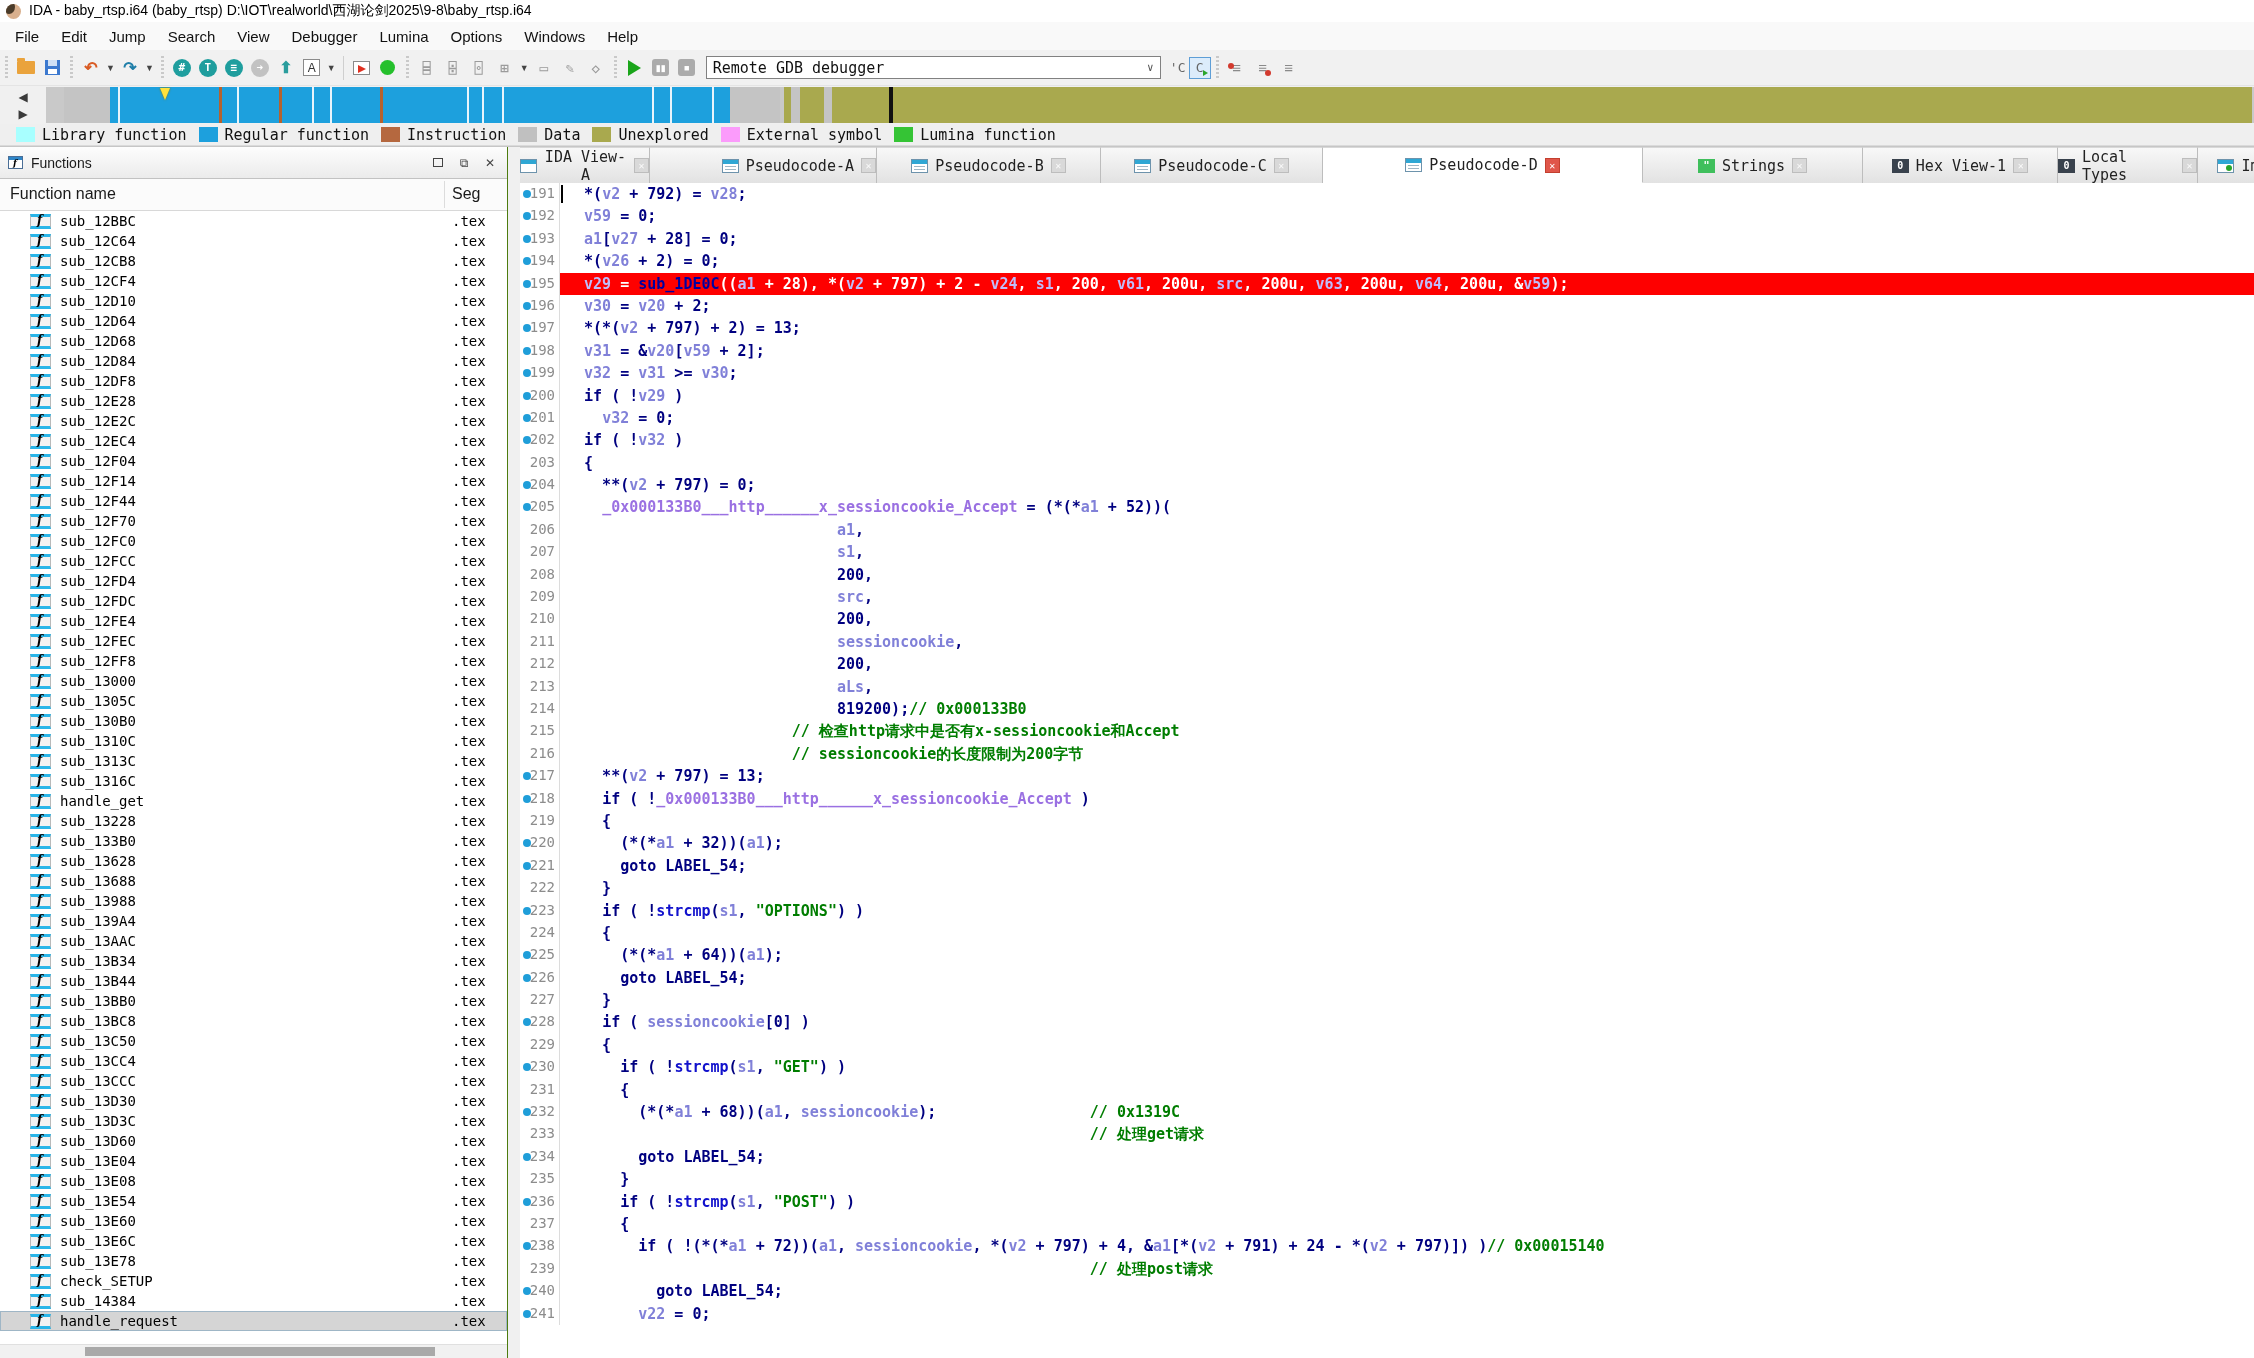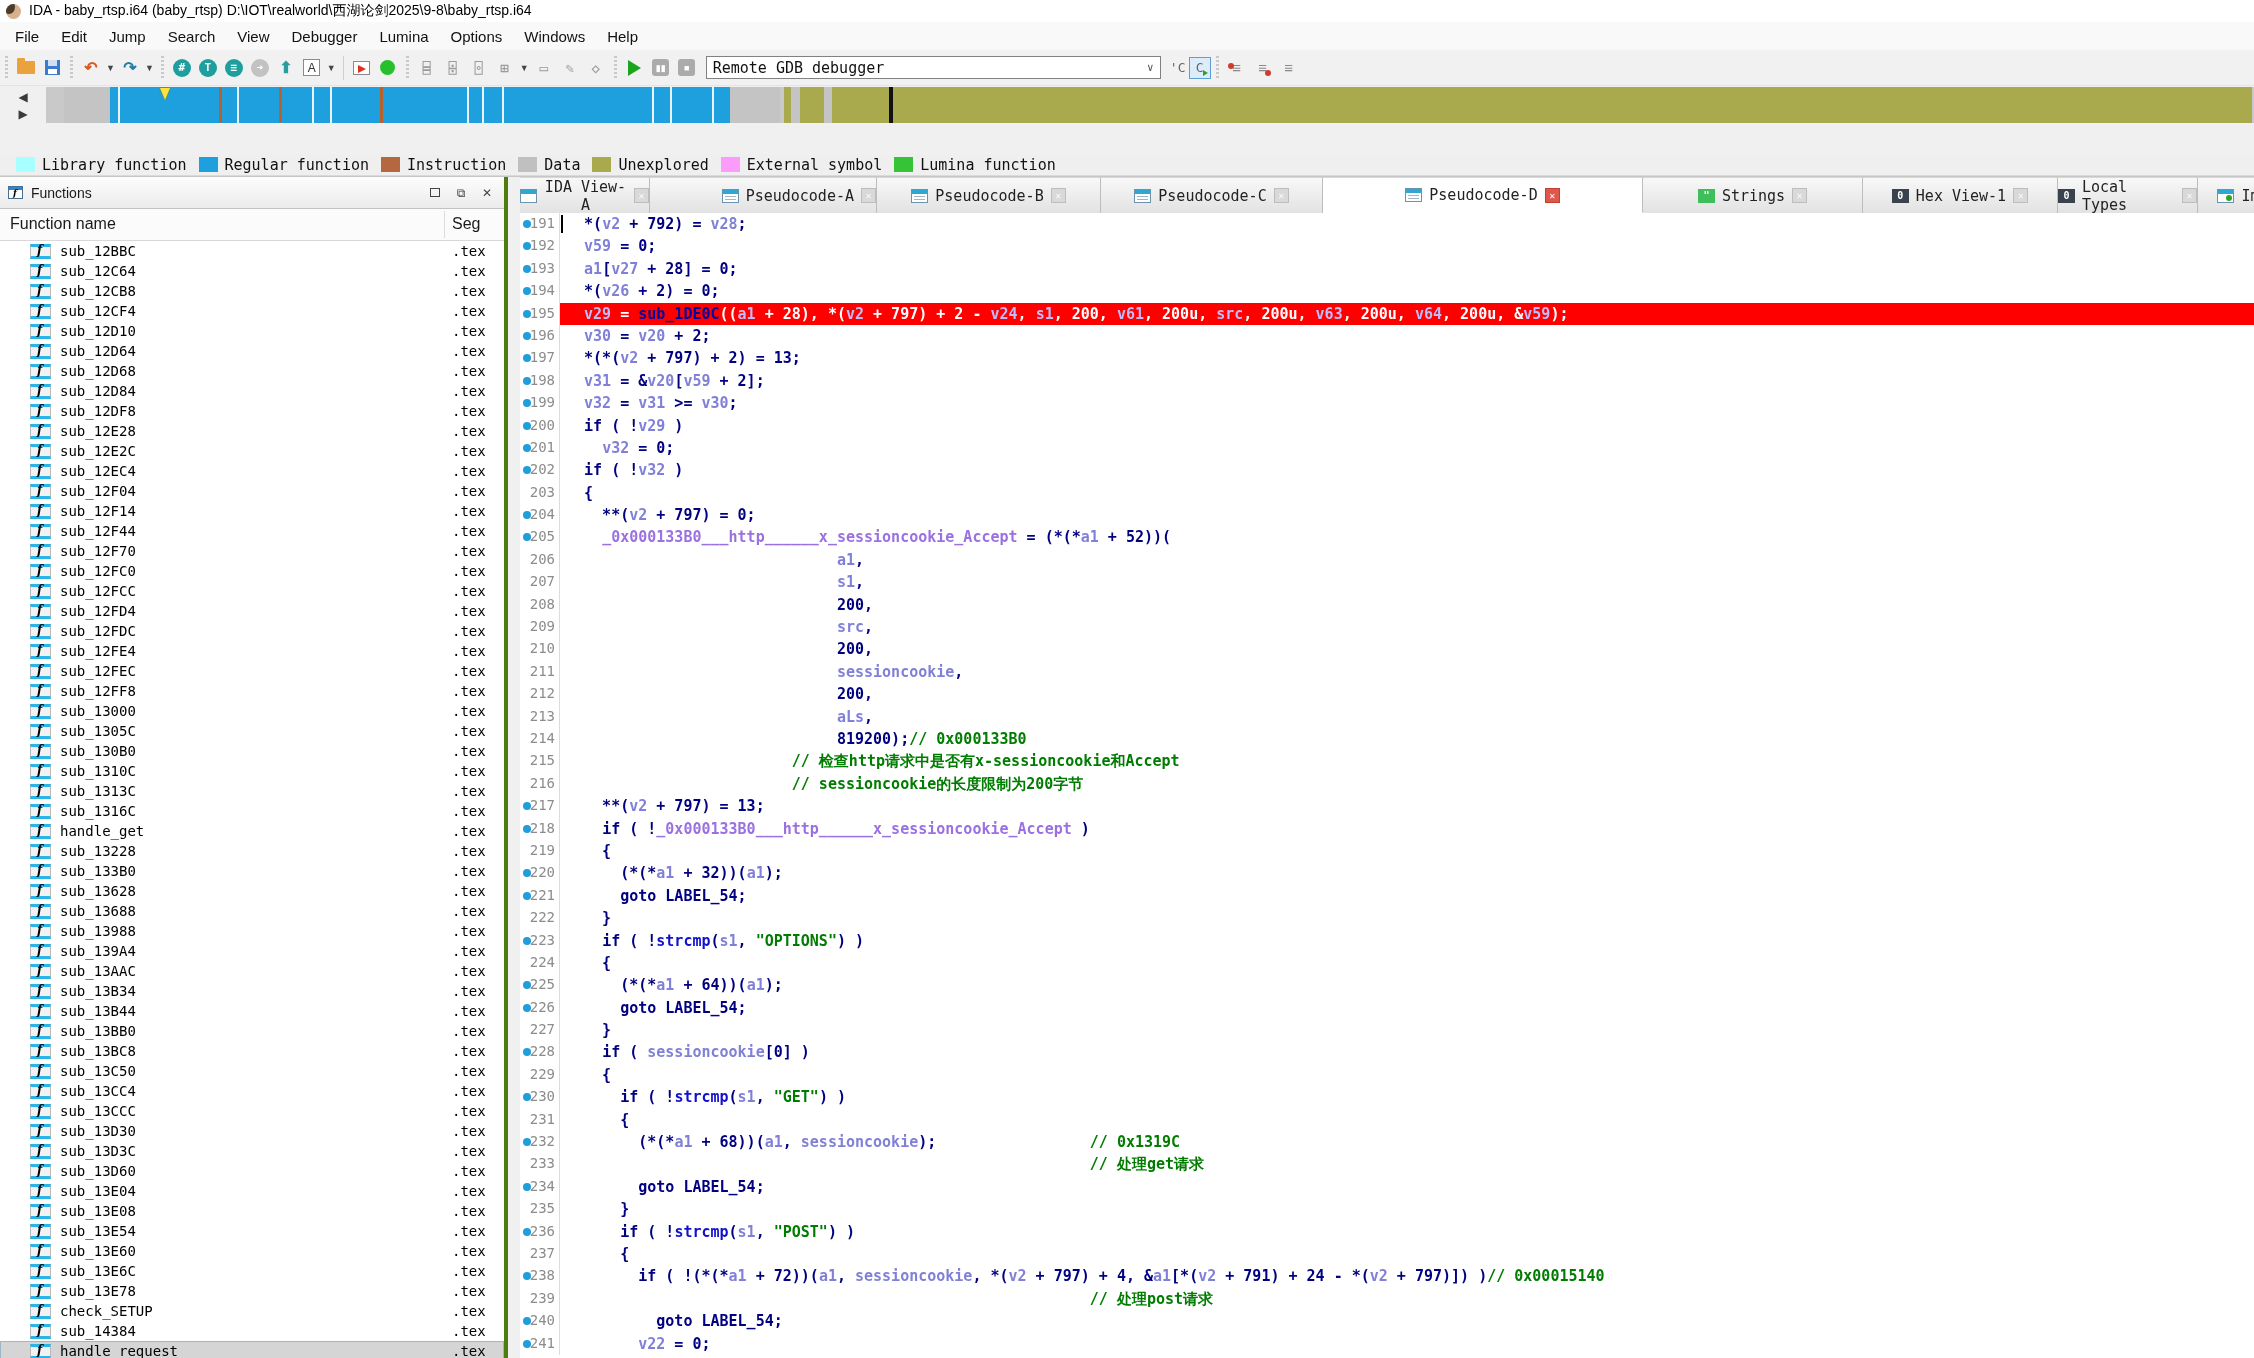--- a/index.html
+++ b/index.html
@@ -67,28 +67,28 @@
   .bandarrows { width:46px; display:flex; flex-direction:column; align-items:center; justify-content:center; flex:none;}
   .barr { width:20px; height:17px; display:flex; align-items:center; justify-content:center; color:#3a3a3a; font-size:12px;}
   .band { position:relative; flex:1; margin-right:0; background:#c9c9c9; overflow:hidden; }
   .bseg { position:absolute; top:0; bottom:0; }
   .bmark { position:absolute; top:0; bottom:0; }
   .yarrow { position:absolute; top:1px; width:0; height:0; border-left:5px solid transparent;
             border-right:5px solid transparent; border-top:12px solid #ffe23d; filter:drop-shadow(0 0 1px #8a7a00); }
 
   
   .legend { height:22px; background:#efefef; display:flex; align-items:center; gap:12px; padding-left:16px;
-            font-family:"DejaVu Sans Mono",monospace; font-size:15px; color:#111; border-bottom:1px solid #dadada;margin-top:30px;}
+            font-family:"DejaVu Sans Mono",monospace; font-size:15px; color:#111; border-bottom:1px solid #dadada;}
   .litem { display:flex; align-items:center; gap:7px; }
   .chip { width:19px; height:15px; flex:none; }
 
   
   .dock { position:relative; height:1212px; border-top:1px solid #c6c6c6; }
   .funcpanel { position:absolute; left:0; top:0; width:508px; height:100%; background:#ffffff;
-               border-right:4px solid #4d7c0f; display:flex; flex-direction:column; }
+               border-right:1px solid #4d7c0f; display:flex; flex-direction:column; }
   .fp-title { height:32px; background:linear-gradient(#fdfdfd,#ebebeb); border-bottom:1px solid #c2c2c2;
               display:flex; align-items:center; padding:0 8px; flex:none; }
   .fp-ico { width:15px; height:13px; border:1px solid #4a6e96; background:#fff; position:relative; flex:none;}
   .fp-ico::before { content:""; position:absolute; left:0; right:0; top:0; height:3px; background:#2f86c8; }
   .fp-ico::after { content:"f"; position:absolute; left:4px; top:1px; font:italic bold 9px "DejaVu Serif",serif; color:#000;}
   .fp-title .t { font-size:14px; color:#1a1a1a; margin-left:8px; flex:1; }
   .fp-btn { width:18px; height:18px; display:flex; align-items:center; justify-content:center; color:#444;
             font-size:12px; margin-left:8px; }
   .sq { width:10px; height:9px; border:1.5px solid #444; }
   .fp-header { height:32px; background:#fbfbfb; border-bottom:1px solid #d8d8d8; position:relative;

